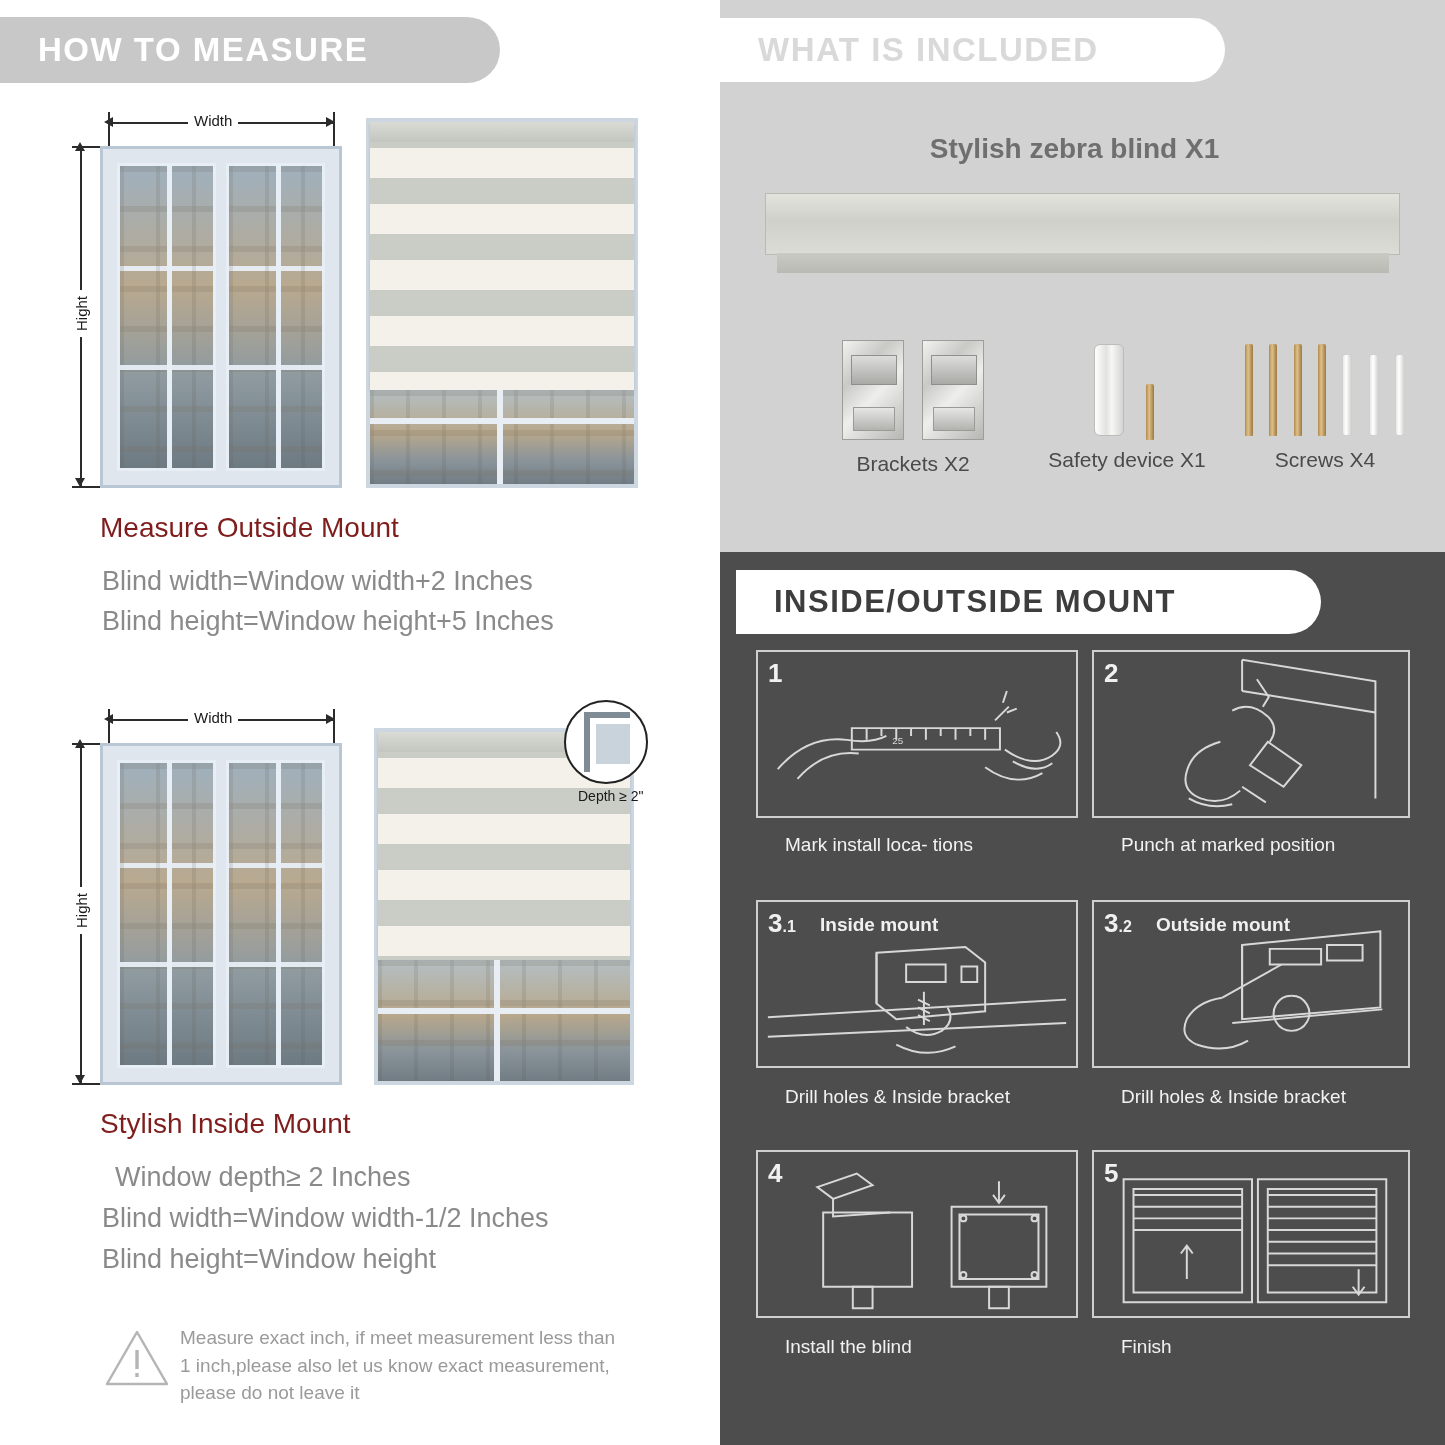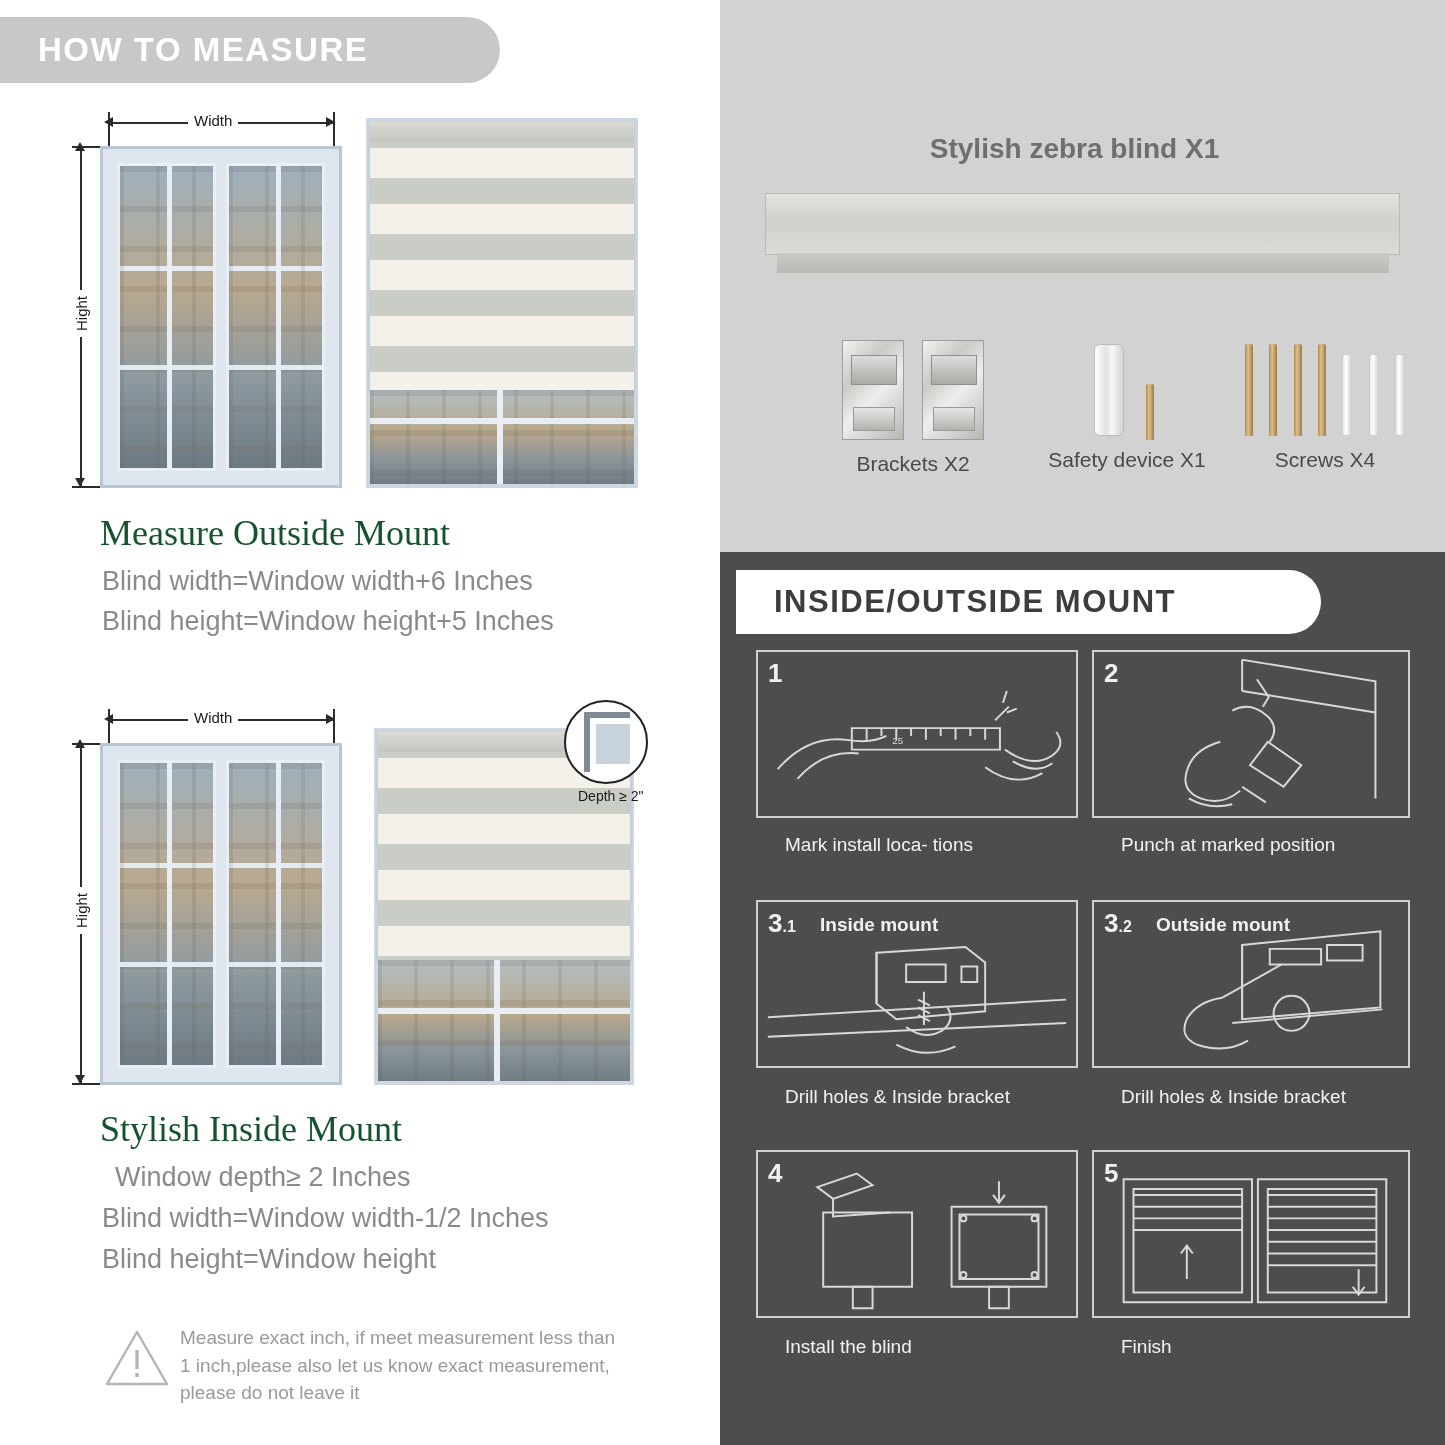--- a/index.html
+++ b/index.html
@@ -94,21 +94,21 @@
     padding:0 6px; font-family:"Liberation Sans", sans-serif;
   }
   .dim-label.vert { transform:rotate(-90deg); transform-origin:center; }
   .arrow { position:absolute; width:0; height:0; }
   .arrow-l { border-top:5px solid transparent; border-bottom:5px solid transparent; border-right:9px solid #2b2b2b; }
   .arrow-r { border-top:5px solid transparent; border-bottom:5px solid transparent; border-left:9px solid #2b2b2b; }
   .arrow-u { border-left:5px solid transparent; border-right:5px solid transparent; border-bottom:9px solid #2b2b2b; }
   .arrow-d { border-left:5px solid transparent; border-right:5px solid transparent; border-top:9px solid #2b2b2b; }
   .tick { position:absolute; width:1.5px; background:#2b2b2b; }
 
-  .head-title { position:absolute; font-size:36px; color:#14532d; font-weight:400;font-family:Liberation Serif, serif; }
+  .head-title { position:absolute; font-size:28px; color:#7f1d1d; font-weight:400; }
   .body-line  { position:absolute; font-size:27px; color:#8a8a8a; }
 
   
   .callout-circle {
     position:absolute; width:84px; height:84px; border-radius:50%;
     border:2px solid #222; background:#fff; overflow:hidden;
   }
   .callout-circle .c-wall { position:absolute; left:18px; top:10px; width:46px; height:60px; border-left:6px solid #7f8c96; border-top:6px solid #7f8c96; }
   .callout-circle .c-inner { position:absolute; left:30px; top:22px; width:34px; height:40px; background:#c9d3dc; }
   .depth-label { position:absolute; font-size:14px; color:#1a1a1a; }
@@ -248,21 +248,21 @@
         <div class="blind-head"></div>
       </div>
       <div class="blind-view" style="top:268px;">
         <div class="brick"></div>
         <div class="vline" style="left:48%;"></div>
         <div class="hline" style="top:30%;"></div>
       </div>
     </div>
 
     <div class="head-title" style="left:100px; top:512px;">Measure Outside Mount</div>
-    <div class="body-line" style="left:102px; top:566px;">Blind width=Window width+6 Inches</div>
+    <div class="body-line" style="left:102px; top:566px;">Blind width=Window width+2 Inches</div>
     <div class="body-line" style="left:102px; top:606px;">Blind height=Window height+5 Inches</div>
 
     <div class="dimline dim-h" style="left:108px; top:719px; width:225px;"></div>
     <div class="arrow arrow-l" style="left:104px; top:714px;"></div>
     <div class="arrow arrow-r" style="left:326px; top:714px;"></div>
     <div class="tick" style="left:108px; top:709px; height:40px;"></div>
     <div class="tick" style="left:333px; top:709px; height:40px;"></div>
     <div class="dim-label" style="left:188px; top:709px;">Width</div>
 
     <div class="dimline dim-v" style="left:80px; top:743px; height:340px;"></div>
@@ -311,20 +311,23 @@
       <svg width="66" height="60" viewBox="0 0 66 60">
         <polygon points="33,4 63,56 3,56" fill="none" stroke="#b5b5b5" stroke-width="2.5" stroke-linejoin="round"></polygon>
         <rect x="31.3" y="22" width="3.4" height="19" fill="#b5b5b5"></rect>
         <rect x="31.3" y="45" width="3.4" height="4" fill="#b5b5b5"></rect>
       </svg>
     </div>
     <div class="warn-text" style="left:180px; top:1324px;">Measure exact inch, if meet measurement less than 1 inch,please also let us know exact measurement, please do not leave it</div>
   </div>
 
   <div class="right-top">
+    <div class="banner-white" id="included-banner">
+      <span class="banner-text">WHAT IS INCLUDED</span>
+    </div>
 
     <div class="included-title">Stylish zebra blind X1</div>
 
     <div class="blind-product">
       <div class="bp-top"></div>
       <div class="bp-bot"></div>
     </div>
 
     <div class="part" style="left:58px; top:340px; width:270px;">
       <span class="bracket"></span>

